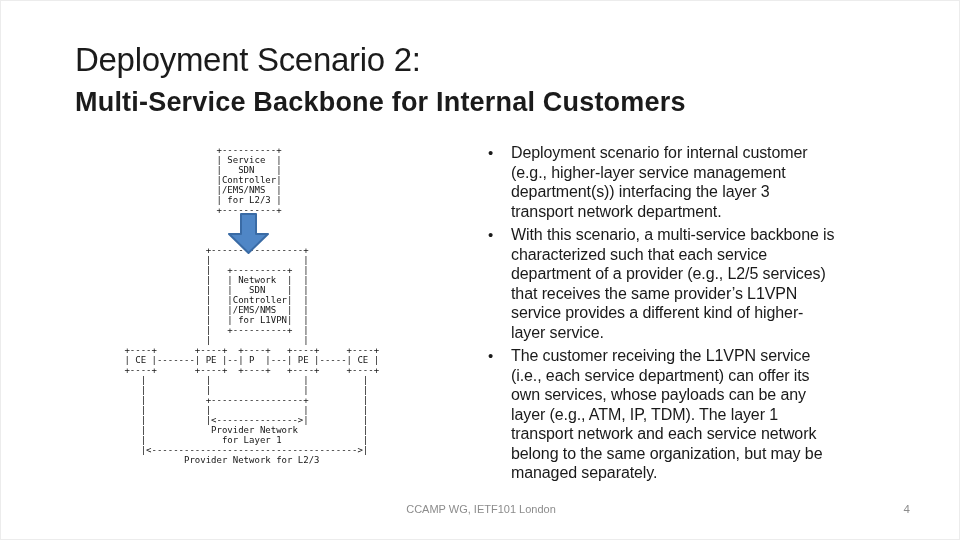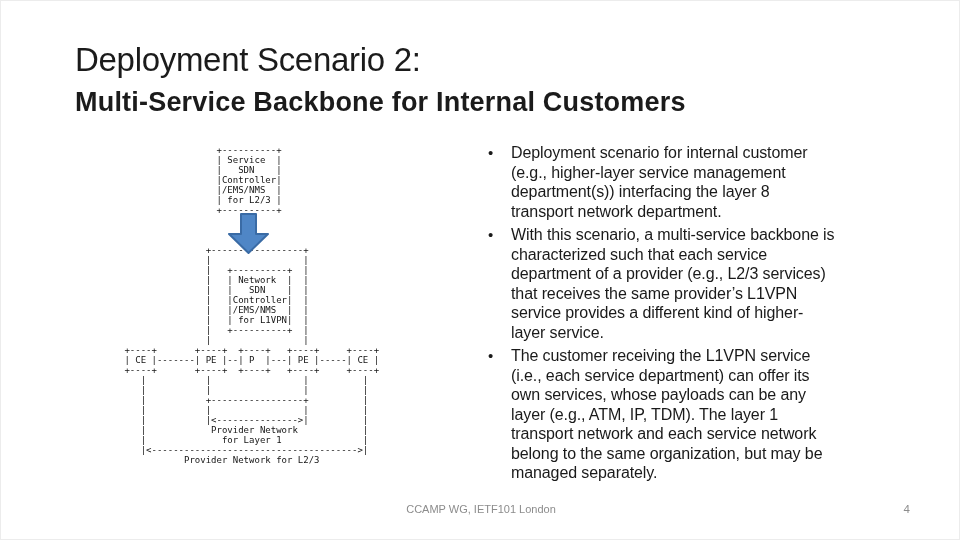--- a/index.html
+++ b/index.html
@@ -93,28 +93,28 @@
       <polygon points="16,3 31,3 31,23 43,23 23.5,42 4,23 16,23" stroke-width="2" stroke-linejoin="round" fill="#4f86c6"></polygon>
       <polygon points="16,3 31,3 31,23 43,23 23.5,42 4,23 16,23" fill="none" stroke-width="2" stroke-linejoin="round" stroke="#3a6ba5"></polygon>
     </svg>
   </div>
 
   <div class="bullets">
     <div class="bullet-item">
       <span class="bullet-marker">•</span>
       <span class="bullet-text">Deployment scenario for internal customer
 (e.g., higher-layer service management
-department(s)) interfacing the layer 8
+department(s)) interfacing the layer 3
 transport network department.</span>
     </div>
     <div class="bullet-item">
       <span class="bullet-marker">•</span>
       <span class="bullet-text">With this scenario, a multi-service backbone is
 characterized such that each service
-department of a provider (e.g., L2/3 services)
+department of a provider (e.g., L2/5 services)
 that receives the same provider’s L1VPN
 service provides a different kind of higher-
 layer service.</span>
     </div>
     <div class="bullet-item">
       <span class="bullet-marker">•</span>
       <span class="bullet-text">The customer receiving the L1VPN service
 (i.e., each service department) can offer its
 own services, whose payloads can be any
 layer (e.g., ATM, IP, TDM). The layer 1

